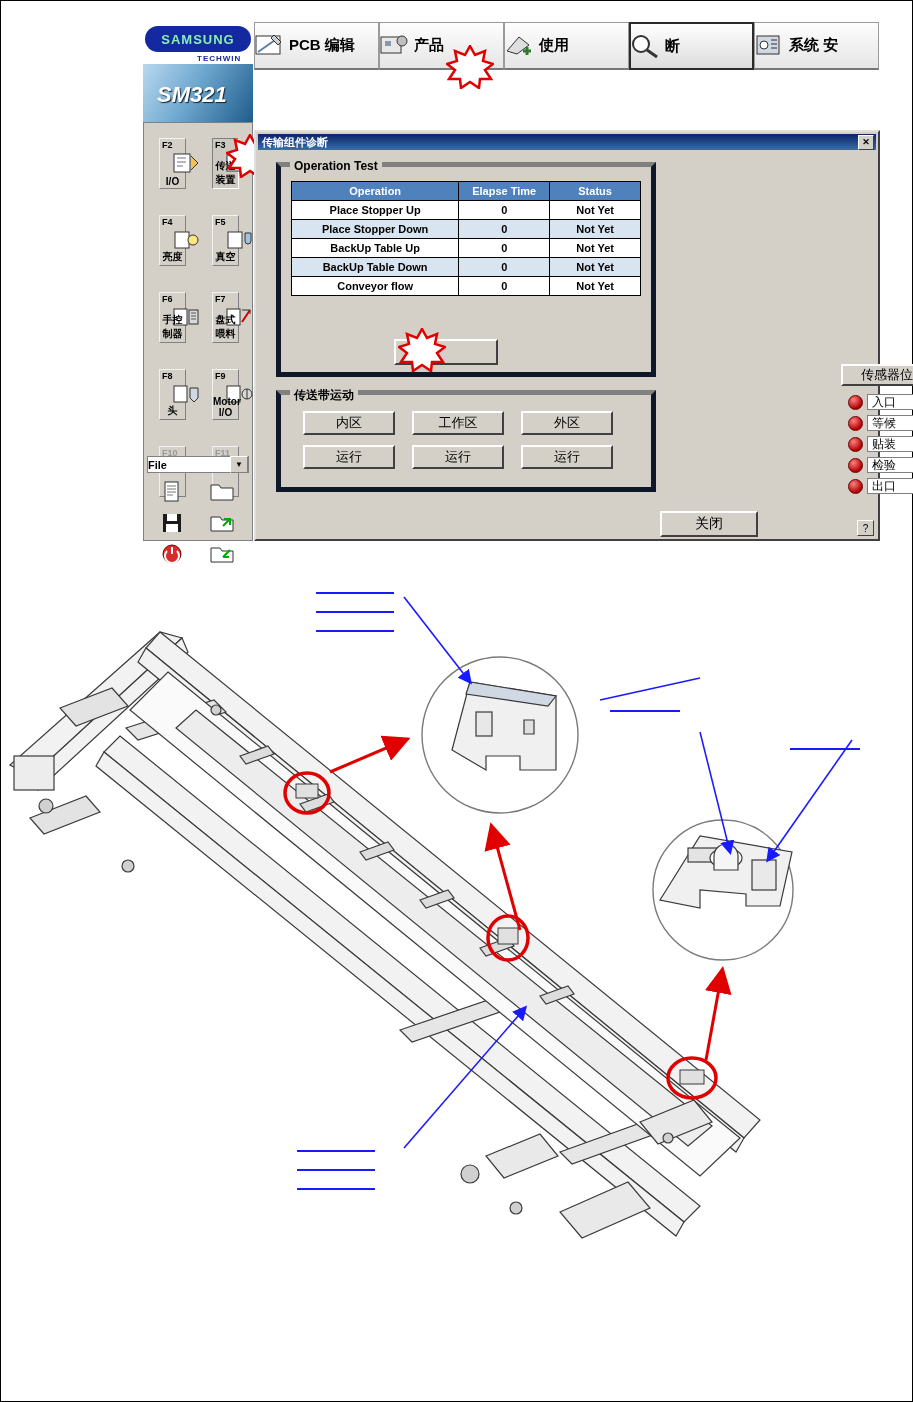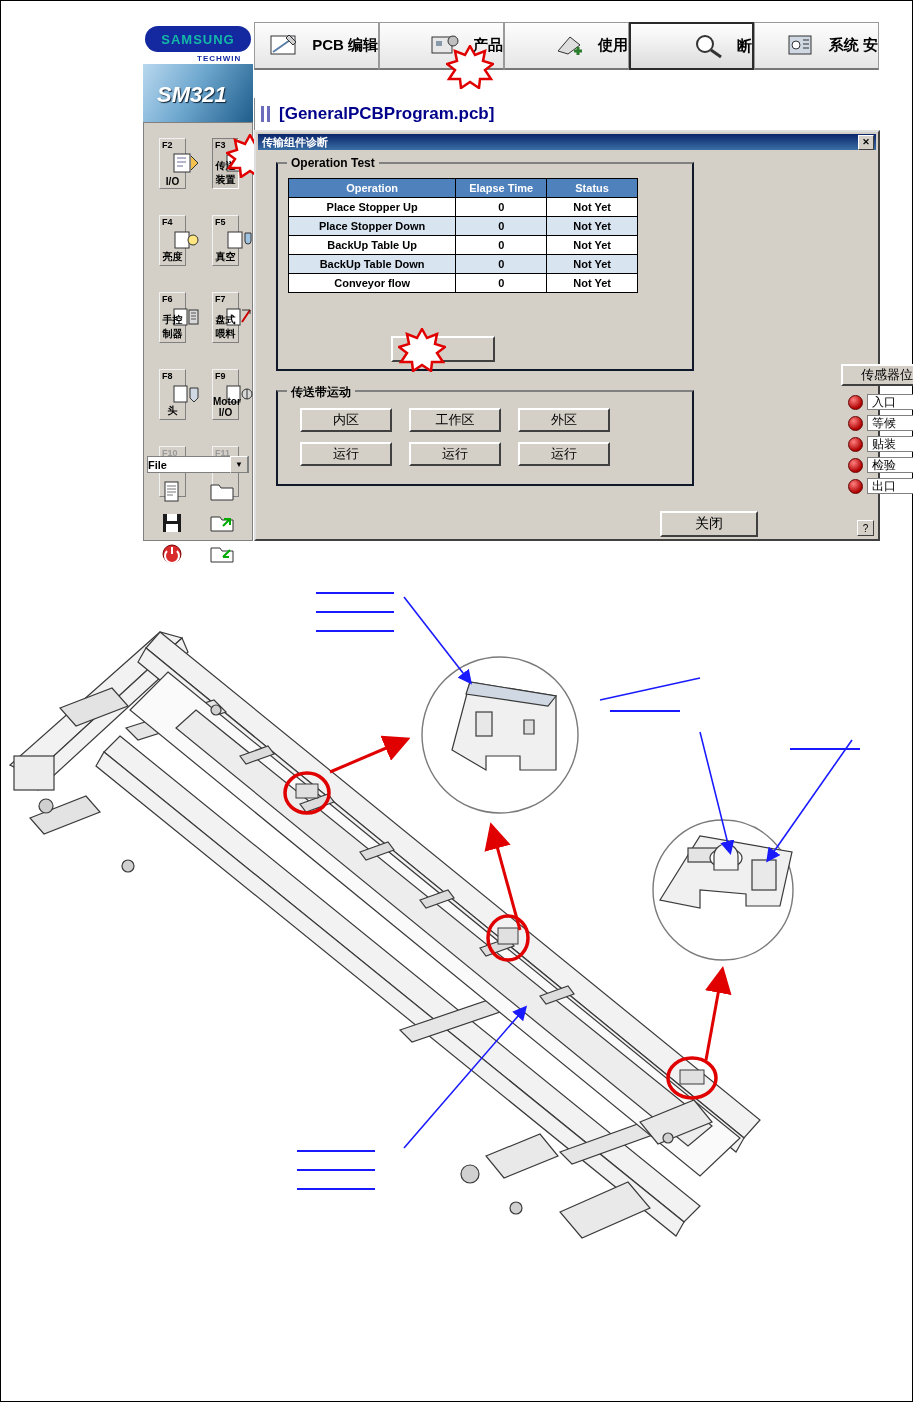--- a/index.html
+++ b/index.html
@@ -4,29 +4,29 @@
 <style>
   html,body{margin:0;padding:0;background:#ffffff;}
   body{width:913px;height:1402px;position:relative;font-family:"Liberation Sans",sans-serif;overflow:hidden;}
   .page-border{position:absolute;left:0;top:0;width:913px;height:1402px;border:1px solid #000;box-sizing:border-box;}
 
   
   .app{position:absolute;left:143px;top:22px;width:737px;height:519px;}
 
   
   .toolbar{position:absolute;left:111px;top:0;width:626px;height:48px;display:flex;}
-  .tb-btn{width:125px;height:48px;border:1px solid #9a9a9a;border-bottom:2px solid #777;background:linear-gradient(#fdfdfd,#e6e6e6);display:flex;align-items:center;justify-content:flex-end;gap:12px;font-size:15px;font-weight:bold;color:#000;box-sizing:border-box;}
+  .tb-btn{width:125px;height:48px;border:1px solid #9a9a9a;border-bottom:2px solid #777;background:linear-gradient(#fdfdfd,#e6e6e6);display:flex;align-items:center;justify-content:flex-start;gap:4px;font-size:15px;font-weight:bold;color:#000;box-sizing:border-box;}
   .tb-btn.active{border:2px solid #2b2b2b;background:linear-gradient(#ffffff,#dcdcdc);}
   .tb-ico{width:30px;height:26px;position:relative;flex:0 0 auto;}
   .tb-ico svg{width:30px;height:26px;display:block;}
 
   
   .logo-box{position:absolute;left:0;top:0;width:110px;height:100px;background:#ffffff;}
   .logo-sam{position:absolute;left:2px;top:4px;width:106px;height:26px;background:#1428a0;border-radius:13px;display:flex;align-items:center;justify-content:center;}
-  .logo-sam span{color:#14b8a6;font-size:13px;font-weight:bold;letter-spacing:1px;}
+  .logo-sam span{color:#86efac;font-size:13px;font-weight:bold;letter-spacing:1px;}
   .logo-tech{position:absolute;left:54px;top:32px;font-size:8px;color:#1428a0;font-weight:bold;letter-spacing:1px;}
   .logo-bg{position:absolute;left:0;top:42px;width:110px;height:58px;background:linear-gradient(120deg,#b9d8ef 0%,#6fa8cf 45%,#1f5d8c 100%);}
   .logo-sm{position:absolute;left:14px;top:60px;font-size:22px;font-weight:bold;font-style:italic;color:#ffffff;text-shadow:1px 1px 1px #123;}
 
   
   .docbar{position:absolute;left:111px;top:76px;width:626px;height:32px;background:#ffffff;border-left:1px solid #888;display:flex;align-items:center;}
   .docbar .grip{width:10px;height:16px;margin-left:6px;background:
      linear-gradient(#6d6dbe,#6d6dbe) 0 0/3px 16px no-repeat,
      linear-gradient(#6d6dbe,#6d6dbe) 6px 0/3px 16px no-repeat;}
   .doctitle{font-size:17px;font-weight:bold;color:#00008b;margin-left:8px;}
@@ -48,21 +48,21 @@
   .fileicons{position:absolute;left:3px;top:353px;width:102px;}
   .firow{display:flex;}
   .ficell{width:50px;height:31px;display:flex;align-items:center;justify-content:center;}
 
   
   .dlg{position:absolute;left:111px;top:108px;width:626px;height:411px;background:#d4d0c8;border:2px solid #dfdfdf;border-right-color:#404040;border-bottom-color:#404040;box-sizing:border-box;}
   .dlg-tb{position:absolute;left:2px;top:2px;width:618px;height:16px;background:linear-gradient(#0a246a,#3a6ea5);display:flex;align-items:center;}
   .dlg-tb .t{color:#fff;font-size:11px;font-weight:bold;margin-left:4px;}
   .dlg-tb .x{margin-left:auto;margin-right:2px;width:14px;height:13px;background:#d4d0c8;border:1px solid #fff;border-right-color:#404040;border-bottom-color:#404040;display:flex;align-items:center;justify-content:center;font-size:9px;font-weight:bold;color:#000;}
 
-  .group{position:absolute;border:2px solid #0f172a;border-top-color:#808080;padding-left:44px;}
+  .group{position:absolute;border:5px solid #0f172a;border-top-color:#808080;}
   .group .leg{position:absolute;top:-8px;left:9px;background:#d4d0c8;padding:0 4px;font-size:12px;font-weight:bold;color:#000;}
 
   table.optest{border-collapse:collapse;position:absolute;}
   table.optest th{background:#4f81bd;color:#fff;font-size:11px;font-weight:bold;border:1px solid #000;padding:3px 4px;}
   table.optest td{background:#fff;font-size:11px;font-weight:bold;border:1px solid #000;padding:3px 4px;text-align:center;color:#000;}
   table.optest td.op{text-align:center;}
   tr.alt td{background:#d8e4f0;}
 
   .btn{background:#d4d0c8;border:2px solid #ffffff;border-right-color:#404040;border-bottom-color:#404040;font-size:13px;color:#000;display:flex;align-items:center;justify-content:center;box-sizing:border-box;}
   .sensor-row{position:absolute;display:flex;align-items:center;gap:4px;}
@@ -147,24 +147,20 @@
       <span>系统 安</span>
     </div>
   </div>
 
   <div class="burst" style="left:303px;top:23px;">
     <svg viewBox="0 0 48 44">
         <polygon points="24,1 29,10 39,6 37,16 47,19 39,25 45,34 34,34 33,43 24,37 15,43 14,34 3,34 9,25 1,19 11,16 9,6 19,10" fill="#ffffff" stroke="#e00000" stroke-width="2.5"></polygon>
       </svg>
   </div>
 
-  <div class="docbar">
-    <span class="grip"></span>
-    <span class="doctitle">[GeneralPCBProgram.pcb]</span>
-  </div>
 
   <div class="fpanel">
     <div class="fgrid">
       <div class="frow">
         <div class="fcell">
           <span class="fk">F2</span>
           <span class="fico">
             <svg viewBox="0 0 30 22">
                 <rect x="3" y="2" width="16" height="18" fill="#fff" stroke="#333"></rect>
                 <path d="M6 6 h9 M6 10 h9 M6 14 h6" stroke="#6a6a9a"></path>

